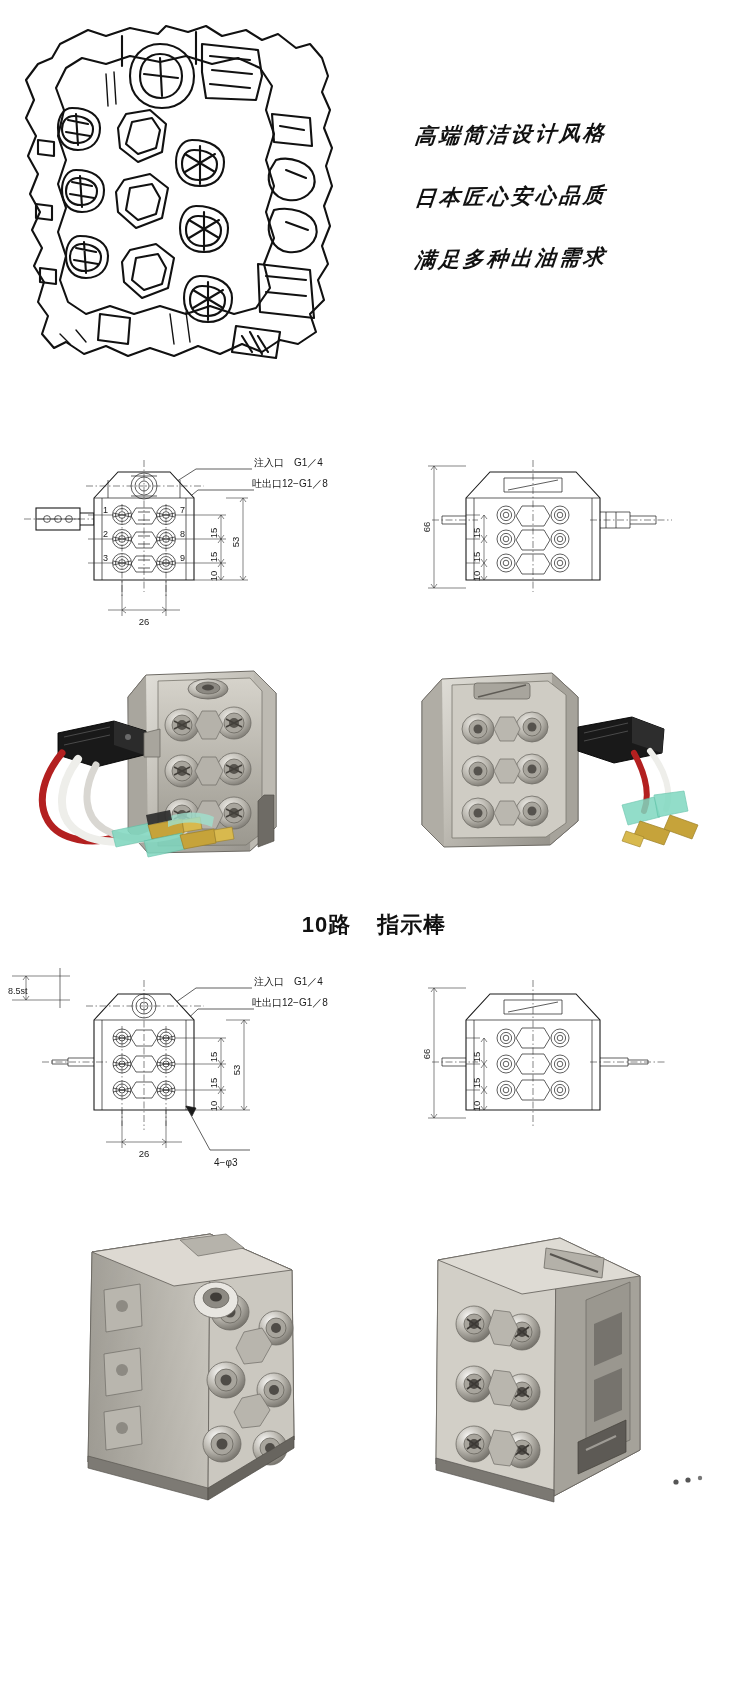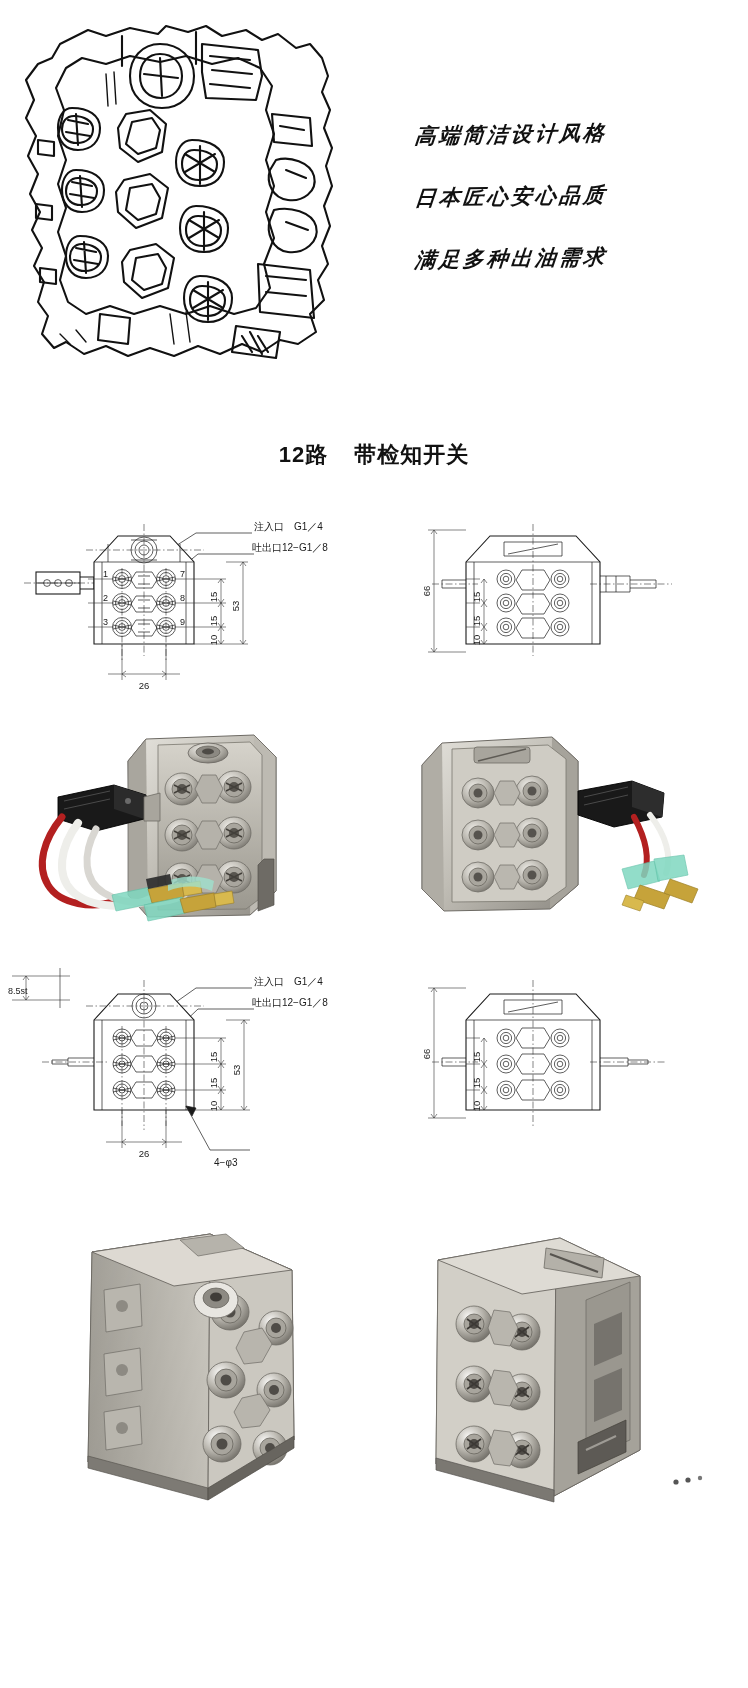--- a/index.html
+++ b/index.html
@@ -151,23 +151,20 @@
 
   <div class="hero-tags">
     <div class="tagline">高端简洁设计风格</div>
     <div class="tagline">日本匠心安心品质</div>
     <div class="tagline">满足多种出油需求</div>
   </div>
 </div>
 
 <div class="section">
 
-  <div class="sec-title">
-    <span>12路</span><span class="gap"></span><span>带检知开关</span>
-  </div>
 
   <div class="drawing-row">
 
     <div class="cad" style="left:0px;">
       <svg viewBox="0 0 380 225" width="380" height="225">
 
         <g class="ln thin">
           <path d="M196 49 L252 49"></path>
           <path d="M196 49 L160 72 L174 66"></path>
           <path d="M198 70 L254 70"></path>
@@ -551,20 +548,23 @@
           <path d="M288 170 L316 180 L310 194 L282 184 Z" fill="#c6a33a" stroke="#9c7f27" stroke-width="0.7"></path>
         </g>
         <path d="M244 186 L262 192 L258 202 L240 196 Z" fill="#d8b94e" stroke="#9c7f27" stroke-width="0.6"></path>
       </svg>
     </div>
   </div>
 </div>
 
 <div class="section">
 
+  <div class="sec-title">
+    <span>10路</span><span class="gap"></span><span>指示棒</span>
+  </div>
 
   <div class="drawing-row" style="height:250px;">
 
     <div class="cad" style="left:0px;">
       <svg viewBox="0 0 380 250" width="380" height="250">
 
         <g class="ext">
           <path d="M12 22 L70 22 M12 46 L70 46"></path>
           <path d="M26 22 L26 46"></path>
           <path d="M23 26 L26 22 L29 26 M23 42 L26 46 L29 42"></path>

